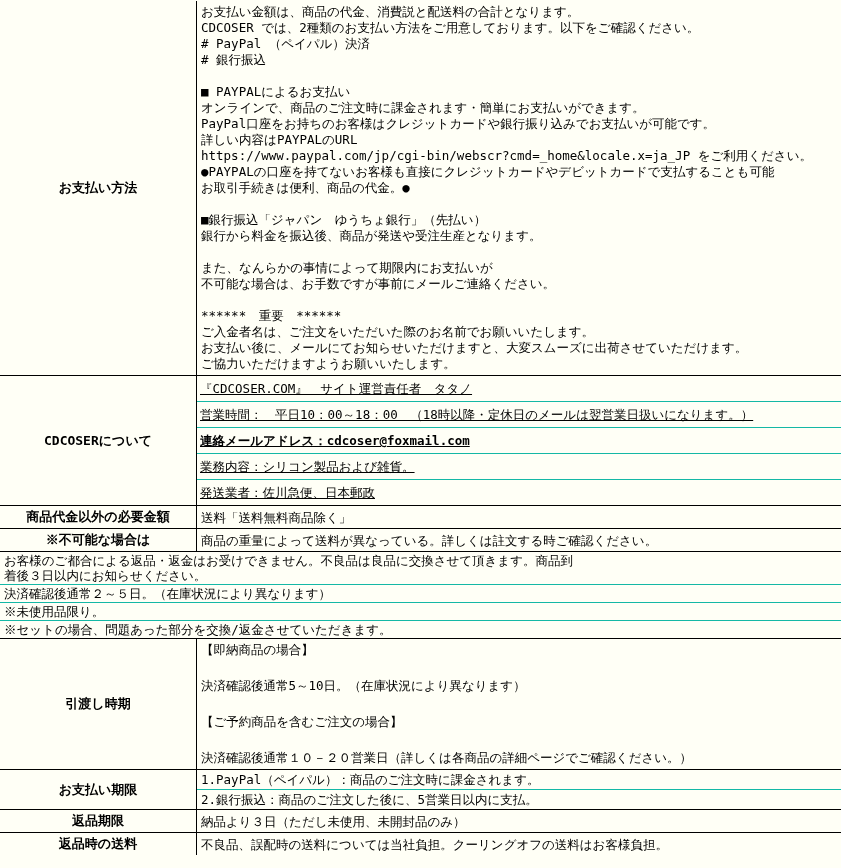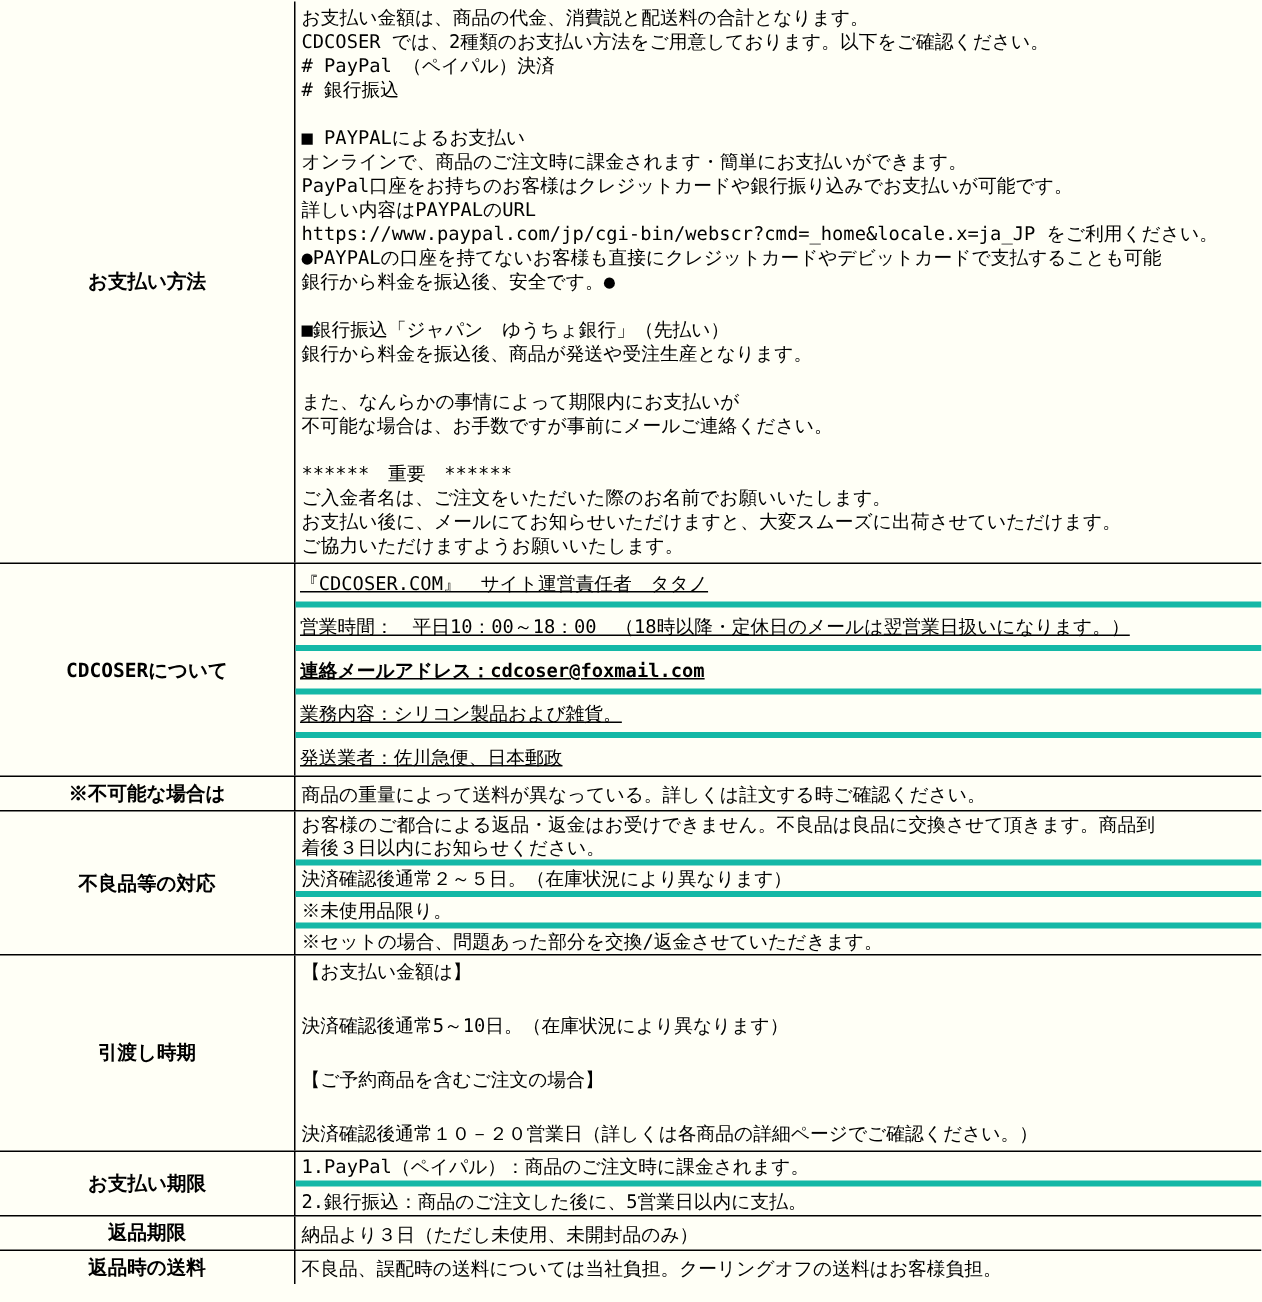--- a/index.html
+++ b/index.html
@@ -42,21 +42,21 @@
     flex: 1;
     min-width: 0;
     display: flex;
     flex-direction: column;
     justify-content: center;
   }
   .sub-row {
     padding: 2px 4px;
   }
   .sub-row + .sub-row {
-    border-top: 4px solid #14b8a6;
+    border-top: 1px solid #14b8a6;
   }
   .line {
     font-size: 12.5px;
     line-height: 15px;
     min-height: 15px;
     white-space: pre-wrap;
     word-break: break-all;
   }
   .bold .line {
     font-weight: bold;
@@ -86,21 +86,21 @@
             <div class="line">CDCOSER では、2種類のお支払い方法をご用意しております。以下をご確認ください。</div>
             <div class="line"># PayPal （ペイパル）決済</div>
             <div class="line"># 銀行振込</div>
             <div class="line"></div>
             <div class="line">■ PAYPALによるお支払い</div>
             <div class="line">オンラインで、商品のご注文時に課金されます・簡単にお支払いができます。</div>
             <div class="line">PayPal口座をお持ちのお客様はクレジットカードや銀行振り込みでお支払いが可能です。</div>
             <div class="line">詳しい内容はPAYPALのURL</div>
             <div class="line">https://www.paypal.com/jp/cgi-bin/webscr?cmd=_home&amp;locale.x=ja_JP をご利用ください。</div>
             <div class="line">●PAYPALの口座を持てないお客様も直接にクレジットカードやデビットカードで支払することも可能</div>
-            <div class="line">銀行から料金を振込後、安全です。●</div>
+            <div class="line">お取引手続きは便利、商品の代金。●</div>
             <div class="line"></div>
             <div class="line">■銀行振込「ジャパン　ゆうちょ銀行」（先払い）</div>
             <div class="line">銀行から料金を振込後、商品が発送や受注生産となります。</div>
             <div class="line"></div>
             <div class="line">また、なんらかの事情によって期限内にお支払いが</div>
             <div class="line">不可能な場合は、お手数ですが事前にメールご連絡ください。</div>
             <div class="line"></div>
             <div class="line">******　重要　******</div>
             <div class="line">ご入金者名は、ご注文をいただいた際のお名前でお願いいたします。</div>
             <div class="line">お支払い後に、メールにてお知らせいただけますと、大変スムーズに出荷させていただけます。</div>
@@ -121,51 +121,58 @@
             <div class="line">連絡メールアドレス：cdcoser@foxmail.com</div>
           </div>
           <div class="sub-row">
             <div class="line">業務内容：シリコン製品および雑貨。</div>
           </div>
           <div class="sub-row">
             <div class="line">発送業者：佐川急便、日本郵政</div>
           </div>
         </div>
       </div>
+      <div class="row row-extra-fees">
+        <div class="label-cell">商品代金以外の必要金額</div>
+        <div class="content-cell">
+          <div class="sub-row">
+            <div class="line">送料「送料無料商品除く」</div>
+          </div>
+        </div>
+      </div>
       <div class="row row-shipping-note">
         <div class="label-cell">※不可能な場合は</div>
         <div class="content-cell">
           <div class="sub-row">
             <div class="line">商品の重量によって送料が異なっている。詳しくは註文する時ご確認ください。</div>
           </div>
         </div>
       </div>
       <div class="row row-defective-items">
-        <div class="label-cell">不良品等の対応</div>
         <div class="content-cell">
           <div class="sub-row">
             <div class="line">お客様のご都合による返品・返金はお受けできません。不良品は良品に交換させて頂きます。商品到</div>
             <div class="line">着後３日以内にお知らせください。</div>
           </div>
           <div class="sub-row">
             <div class="line">決済確認後通常２～５日。（在庫状況により異なります）</div>
           </div>
           <div class="sub-row">
             <div class="line">※未使用品限り。</div>
           </div>
           <div class="sub-row">
             <div class="line">※セットの場合、問題あった部分を交換/返金させていただきます。</div>
           </div>
         </div>
       </div>
       <div class="row row-delivery-time">
         <div class="label-cell">引渡し時期</div>
         <div class="content-cell">
           <div class="sub-row">
-            <div class="line">【お支払い金額は】</div>
+            <div class="line">【即納商品の場合】</div>
             <div class="line"></div>
             <div class="line">決済確認後通常5～10日。（在庫状況により異なります）</div>
             <div class="line"></div>
             <div class="line">【ご予約商品を含むご注文の場合】</div>
             <div class="line"></div>
             <div class="line">決済確認後通常１０－２０営業日（詳しくは各商品の詳細ページでご確認ください。）</div>
           </div>
         </div>
       </div>
       <div class="row row-payment-deadline">

